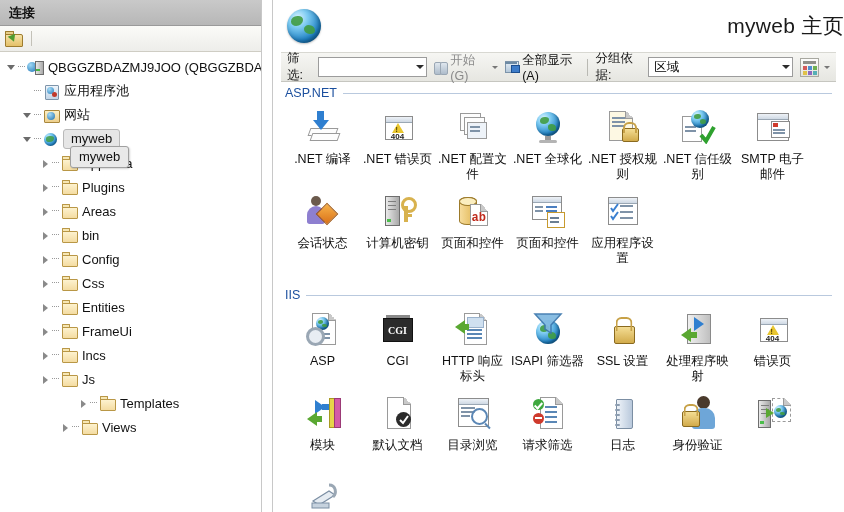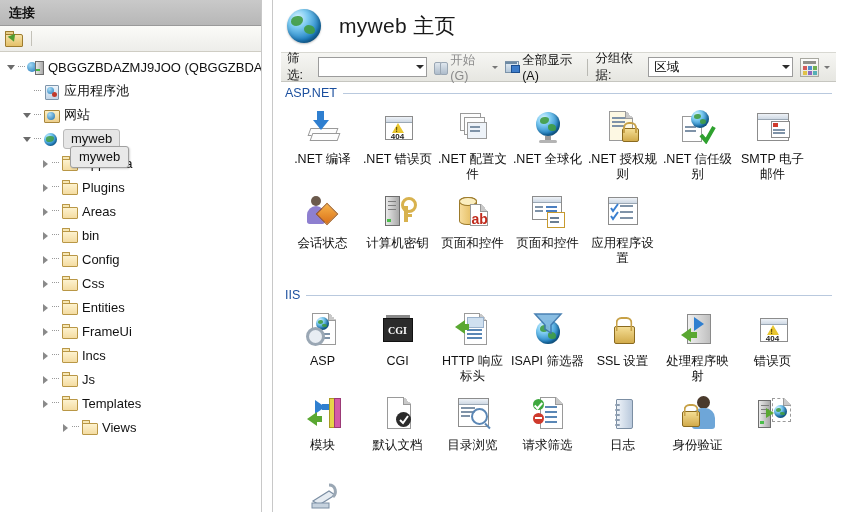--- a/index.html
+++ b/index.html
@@ -78,21 +78,21 @@
   .node.selected .nlabel{background:#e6e6e6;border:1px solid #b9b9b9;border-radius:3px;
       padding:1px 7px 2px 7px;margin-left:2px;}
   .tooltip{position:absolute;left:70px;top:146px;background:#e9e9e9;
       border:1px solid #a0a0a0;border-radius:3px;padding:2px 8px 3px 8px;
       font-size:13px;color:#111;z-index:40;box-shadow:1px 1px 2px rgba(0,0,0,.18);}
 
   
   .splitter{width:10px;height:512px;background:#fff;}
   .main{flex:1;height:512px;position:relative;background:#fff;
         border-left:1px solid #c8c8c8;box-sizing:border-box;}
-  .page-title{height:52px;display:flex;align-items:center;padding-left:14px;}
+  .page-title{height:52px;display:flex;align-items:center;padding-left:14px;justify-content:space-between;}
   .pt-globe{width:34px;height:34px;border-radius:50%;position:relative;flex:0 0 auto;
       background:radial-gradient(circle at 32% 26%,#d8f2ff 0%,#7fccf2 28%,#1d7fc2 68%,#0d4c74 100%);
       box-shadow:inset -2px -2px 4px rgba(0,0,0,.3),0 1px 2px rgba(0,0,0,.25);}
   .pt-globe::before{content:"";position:absolute;left:4px;top:7px;width:12px;height:10px;
       background:#3f9b42;border-radius:55% 40% 60% 45%;opacity:.9;}
   .pt-globe::after{content:"";position:absolute;left:17px;top:16px;width:11px;height:9px;
       background:#3f9b42;border-radius:45% 60% 40% 55%;opacity:.9;}
   .pt-text{font-size:21px;color:#1a1a1a;margin-left:18px;letter-spacing:.3px;}
 
   .filterbar{height:28px;margin:0 8px;display:flex;align-items:center;
@@ -329,21 +329,21 @@
         </div>
         <div class="node" style="padding-left: 40px;">
           <span class="twisty closed"></span>
           <span class="dotted"></span>
           <span class="nicon fold">
             <i class="tab"></i>
             <i class="body"></i>
           </span>
           <span class="nlabel">Js</span>
         </div>
-        <div class="node" style="padding-left: 40px;">
+        <div class="node" style="padding-left: 40px; margin-left: 38px;">
           <span class="twisty closed"></span>
           <span class="dotted"></span>
           <span class="nicon fold">
             <i class="tab"></i>
             <i class="body"></i>
           </span>
           <span class="nlabel">Templates</span>
         </div>
         <div class="node" style="padding-left: 60px;">
           <span class="twisty closed"></span>
@@ -516,21 +516,21 @@
                 <div style="position:absolute;left:26px;top:14px;width:4px;height:16px;background:#d8b24e"></div>
                 <div style="position:absolute;left:29px;top:22px;width:5px;height:3px;background:#d8b24e"></div>
               </div>
               <div class="lb">计算机密钥</div>
             </div>
             <div class="cell">
               <div class="ic">
                 <div class="cyl" style="left:6px;top:5px;width:16px;height:26px"></div>
                 <div style="position:absolute;left:6px;top:5px;width:16px;height:7px;border-radius:50%;background:#fbeec0;border:1px solid #9c7a2a"></div>
                 <div class="doc" style="left:17px;top:12px;width:16px;height:20px"></div>
-                <div style="position:absolute;left:19px;top:19px;font-size:14px;font-weight:bold;color:#c02b1d;font-family:Liberation Sans, sans-serif">ab</div>
+                <div style="position:absolute;left:19px;top:19px;font-size:12px;font-weight:bold;color:#c02b1d;font-family:Liberation Mono, monospace">ab</div>
               </div>
               <div class="lb">页面和控件</div>
             </div>
             <div class="cell">
               <div class="ic">
                 <div class="win" style="left:4px;top:4px;width:28px;height:22px">
                   <div class="bar"></div>
                 </div>
                 <div class="lines">
                   <i style="left:7px;top:14px;width:8px"></i>

